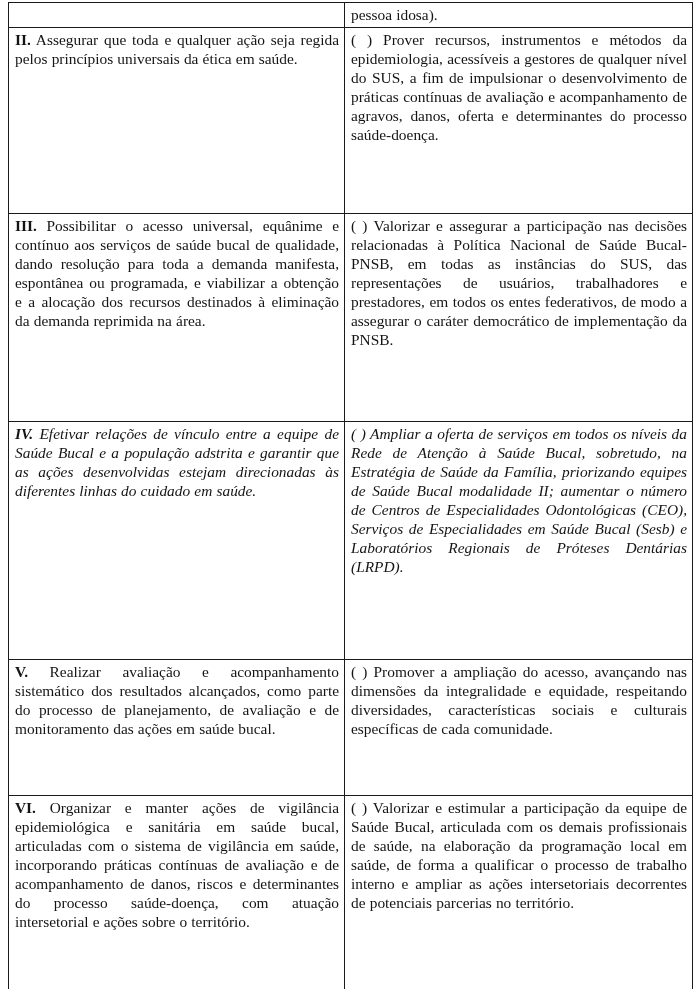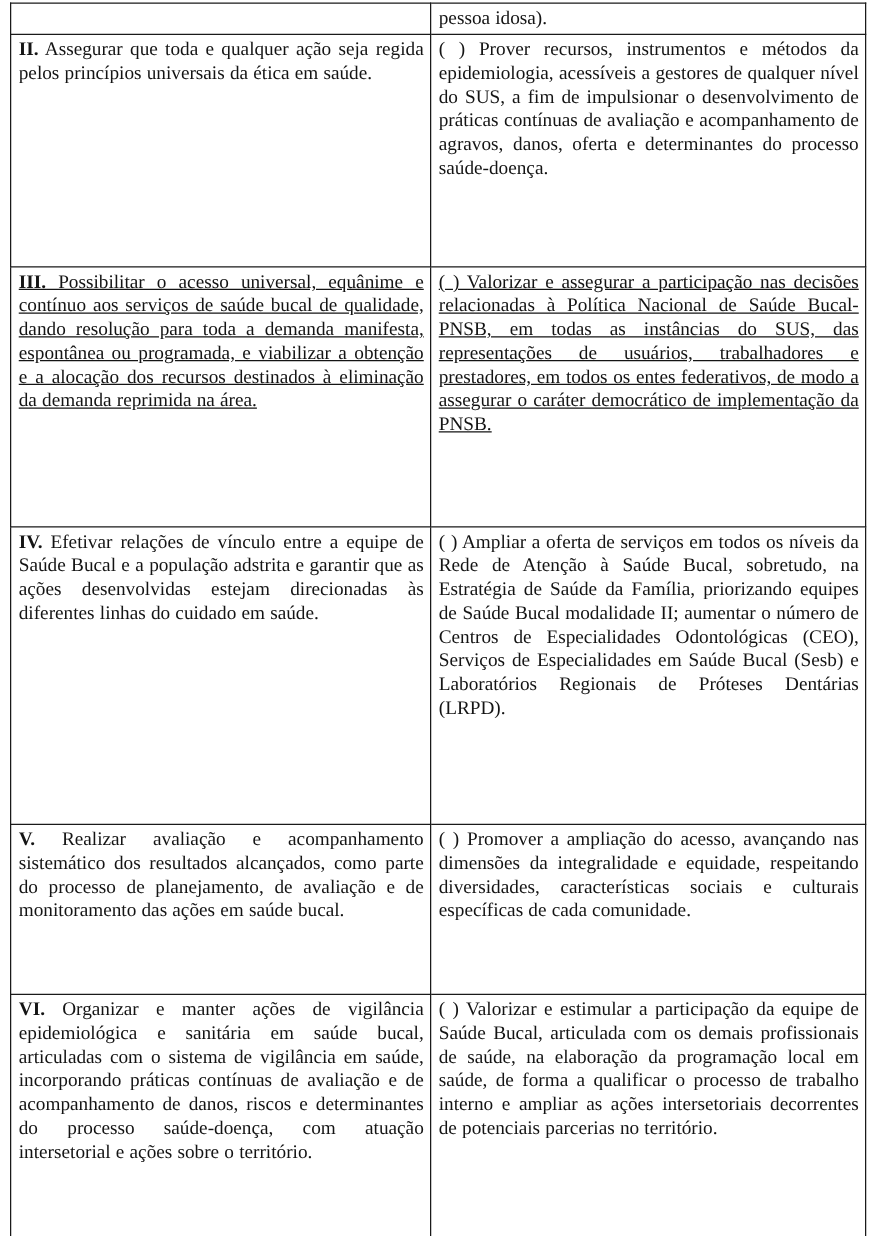--- a/index.html
+++ b/index.html
@@ -53,22 +53,22 @@
   }
   td.cell-empty {
     padding: 0;
   }
   .roman {
     font-weight: bold;
   }
   
   tr.row-cont td { height: 18px; margin-top: 33px; }
   tr.row-ii td   { height: 180px; }
-  tr.row-iii td  { height: 202px; text-decoration: underline; }
-  tr.row-iv td   { height: 232px; }
+  tr.row-iii td  { height: 202px; }
+  tr.row-iv td   { height: 232px; font-style: italic; }
   tr.row-v td    { height: 130px; }
   tr.row-vi td   { height: 204px; }
 
   .cell-inner {
     display: block;
   }
   
   .page {
     -webkit-font-smoothing: antialiased;
   }

